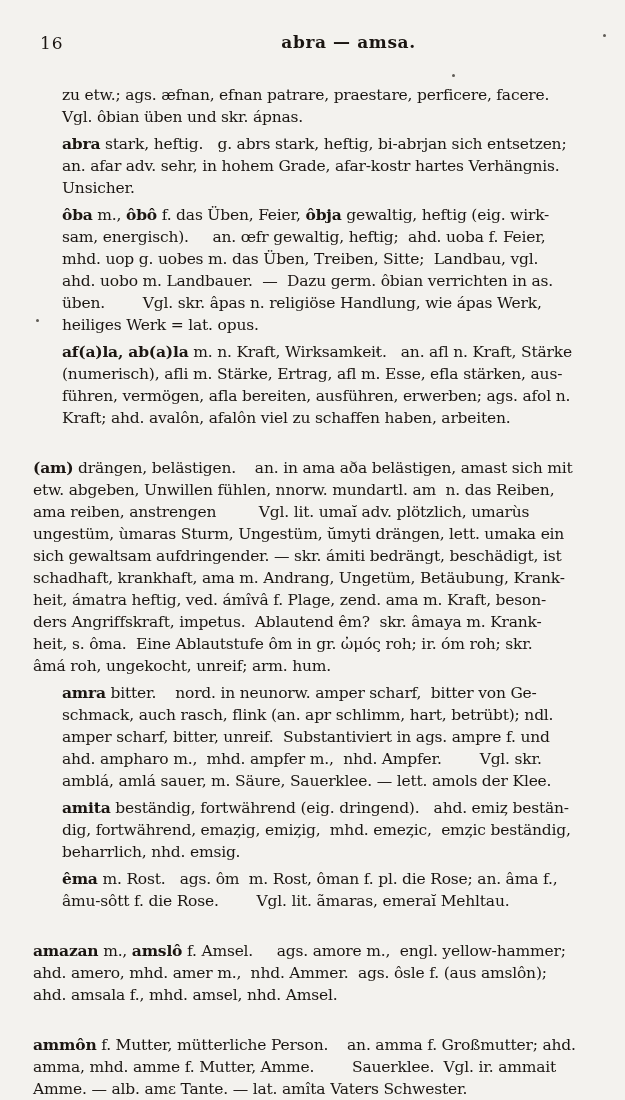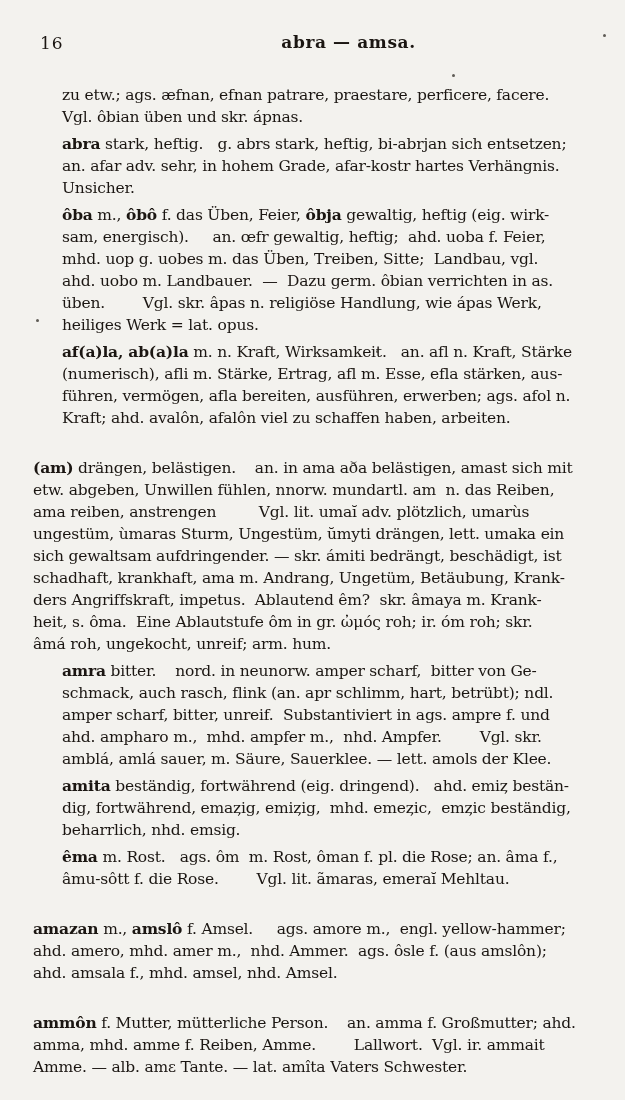--- a/index.html
+++ b/index.html
@@ -62,20 +62,21 @@
         <div class="line"><span>führen, vermögen, afla bereiten, ausführen, erwerben; ags. afol n.</span></div>
         <div class="line"><span>Kraft; ahd. avalôn, afalôn viel zu schaffen haben, arbeiten.</span></div>
       </div>
       <div class="entry outer">
         <div class="line"><span class="hw">(am)</span><span> drängen, belästigen.    an. in ama aða belästigen, amast sich mit</span></div>
         <div class="line"><span>etw. abgeben, Unwillen fühlen, nnorw. mundartl. am  n. das Reiben,</span></div>
         <div class="line"><span>ama reiben, anstrengen         Vgl. lit. umaĭ adv. plötzlich, umarùs</span></div>
         <div class="line"><span>ungestüm, ùmaras Sturm, Ungestüm, ŭmyti drängen, lett. umaka ein</span></div>
         <div class="line"><span>sich gewaltsam aufdringender. — skr. ámiti bedrängt, beschädigt, ist</span></div>
         <div class="line"><span>schadhaft, krankhaft, ama m. Andrang, Ungetüm, Betäubung, Krank-</span></div>
+        <div class="line"><span>heit, ámatra heftig, ved. ámîvâ f. Plage, zend. ama m. Kraft, beson-</span></div>
         <div class="line"><span>ders Angriffskraft, impetus.  Ablautend êm?  skr. âmaya m. Krank-</span></div>
         <div class="line"><span>heit, s. ôma.  Eine Ablautstufe ôm in gr. ὠμός roh; ir. óm roh; skr.</span></div>
         <div class="line"><span>âmá roh, ungekocht, unreif; arm. hum.</span></div>
       </div>
       <div class="entry inner">
         <div class="line"><span class="hw">amra</span><span> bitter.    nord. in neunorw. amper scharf,  bitter von Ge-</span></div>
         <div class="line"><span>schmack, auch rasch, flink (an. apr schlimm, hart, betrübt); ndl.</span></div>
         <div class="line"><span>amper scharf, bitter, unreif.  Substantiviert in ags. ampre f. und</span></div>
         <div class="line"><span>ahd. ampharo m.,  mhd. ampfer m.,  nhd. Ampfer.        Vgl. skr.</span></div>
         <div class="line"><span>amblá, amlá sauer, m. Säure, Sauerklee. — lett. amols der Klee.</span></div>
@@ -89,21 +90,21 @@
         <div class="line"><span class="hw">êma</span><span> m. Rost.   ags. ôm  m. Rost, ôman f. pl. die Rose; an. âma f.,</span></div>
         <div class="line"><span>âmu-sôtt f. die Rose.        Vgl. lit. ãmaras, emeraĭ Mehltau.</span></div>
       </div>
       <div class="entry outer">
         <div class="line"><span class="hw">amazan</span><span> m., </span><span class="hw">amslô</span><span> f. Amsel.     ags. amore m.,  engl. yellow-hammer;</span></div>
         <div class="line"><span>ahd. amero, mhd. amer m.,  nhd. Ammer.  ags. ôsle f. (aus amslôn);</span></div>
         <div class="line"><span>ahd. amsala f., mhd. amsel, nhd. Amsel.</span></div>
       </div>
       <div class="entry outer">
         <div class="line"><span class="hw">ammôn</span><span> f. Mutter, mütterliche Person.    an. amma f. Großmutter; ahd.</span></div>
-        <div class="line"><span>amma, mhd. amme f. Reiben, Amme.        Lallwort.  Vgl. ir. ammait</span></div>
+        <div class="line"><span>amma, mhd. amme f. Mutter, Amme.        Sauerklee.  Vgl. ir. ammait</span></div>
         <div class="line"><span>Amme. — alb. amε Tante. — lat. amîta Vaters Schwester.</span></div>
       </div>
       <div class="entry outer">
         <div class="line"><span class="hw">amsa</span><span> m. Schulter.     g. ams m. Schulter; an. âss m. Bergrücken.</span></div>
       </div>
     </div>
 
   <div class="speck" style="left:603px;top:34px"></div>
   <div class="speck" style="left:452px;top:74px"></div>
   <div class="speck" style="left:36px;top:319px"></div>

